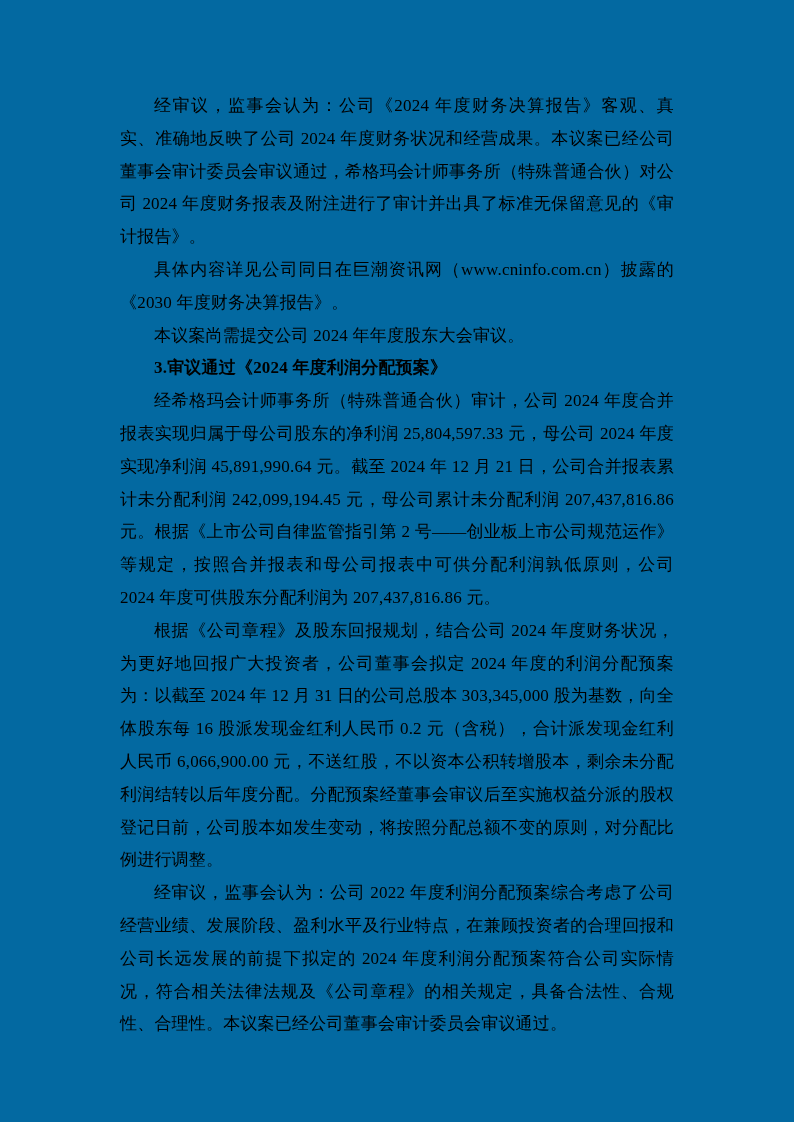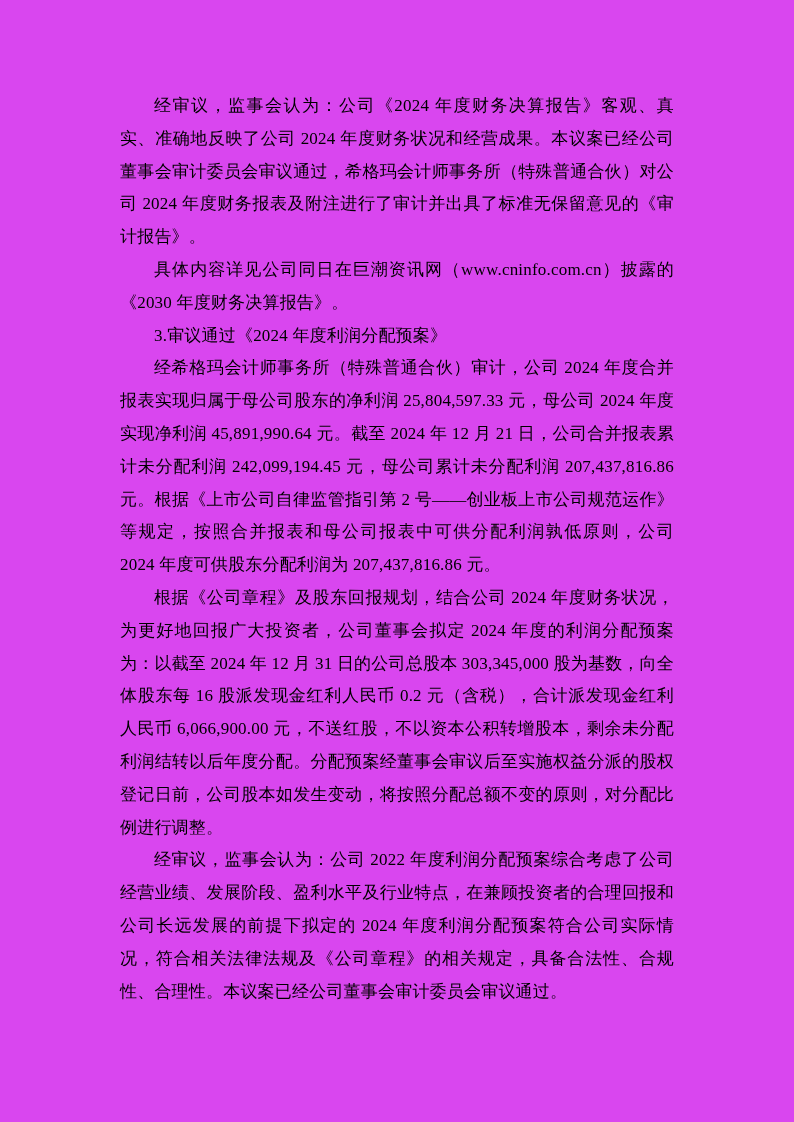--- a/index.html
+++ b/index.html
@@ -4,49 +4,50 @@
 <style>
   html, body {
     margin: 0;
     padding: 0;
     background: #ffffff;
   }
   .page {
     position: relative;
     width: 794px;
     height: 1122px;
-    background: #d946ef;
+    background: #0369a1;
     overflow: hidden;
   }
   .content {
     position: absolute;
     left: 120px;
     top: 90px;
     width: 554px;
     font-family: "Liberation Serif", "DejaVu Serif", serif;
     font-size: 17px;
     line-height: 32.8px;
     color: #000000;
     text-align: justify;
     letter-spacing: 0.2px;
   }
   .para {
     margin: 0;
     padding: 0;
     text-indent: 2em;
   }
   .heading {
-    font-weight: normal;
+    font-weight: bold;
   }
 </style>
 </head>
 <body>
 
 <div class="page">
   <div class="content">
     <p class="para">经审议，监事会认为：公司《2024 年度财务决算报告》客观、真实、准确地反映了公司 2024 年度财务状况和经营成果。本议案已经公司董事会审计委员会审议通过，希格玛会计师事务所（特殊普通合伙）对公司 2024 年度财务报表及附注进行了审计并出具了标准无保留意见的《审计报告》。</p>
     <p class="para">具体内容详见公司同日在巨潮资讯网（www.cninfo.com.cn）披露的《2030 年度财务决算报告》。</p>
+    <p class="para">本议案尚需提交公司 2024 年年度股东大会审议。</p>
     <p class="para heading">3.审议通过《2024 年度利润分配预案》</p>
     <p class="para">经希格玛会计师事务所（特殊普通合伙）审计，公司 2024 年度合并报表实现归属于母公司股东的净利润 25,804,597.33 元，母公司 2024 年度实现净利润 45,891,990.64 元。截至 2024 年 12 月 21 日，公司合并报表累计未分配利润 242,099,194.45 元，母公司累计未分配利润 207,437,816.86 元。根据《上市公司自律监管指引第 2 号——创业板上市公司规范运作》等规定，按照合并报表和母公司报表中可供分配利润孰低原则，公司 2024 年度可供股东分配利润为 207,437,816.86 元。</p>
     <p class="para">根据《公司章程》及股东回报规划，结合公司 2024 年度财务状况，为更好地回报广大投资者，公司董事会拟定 2024 年度的利润分配预案为：以截至 2024 年 12 月 31 日的公司总股本 303,345,000 股为基数，向全体股东每 16 股派发现金红利人民币 0.2 元（含税），合计派发现金红利人民币 6,066,900.00 元，不送红股，不以资本公积转增股本，剩余未分配利润结转以后年度分配。分配预案经董事会审议后至实施权益分派的股权登记日前，公司股本如发生变动，将按照分配总额不变的原则，对分配比例进行调整。</p>
     <p class="para">经审议，监事会认为：公司 2022 年度利润分配预案综合考虑了公司经营业绩、发展阶段、盈利水平及行业特点，在兼顾投资者的合理回报和公司长远发展的前提下拟定的 2024 年度利润分配预案符合公司实际情况，符合相关法律法规及《公司章程》的相关规定，具备合法性、合规性、合理性。本议案已经公司董事会审计委员会审议通过。</p>
   </div>
 </div>
 
 </body></html>

